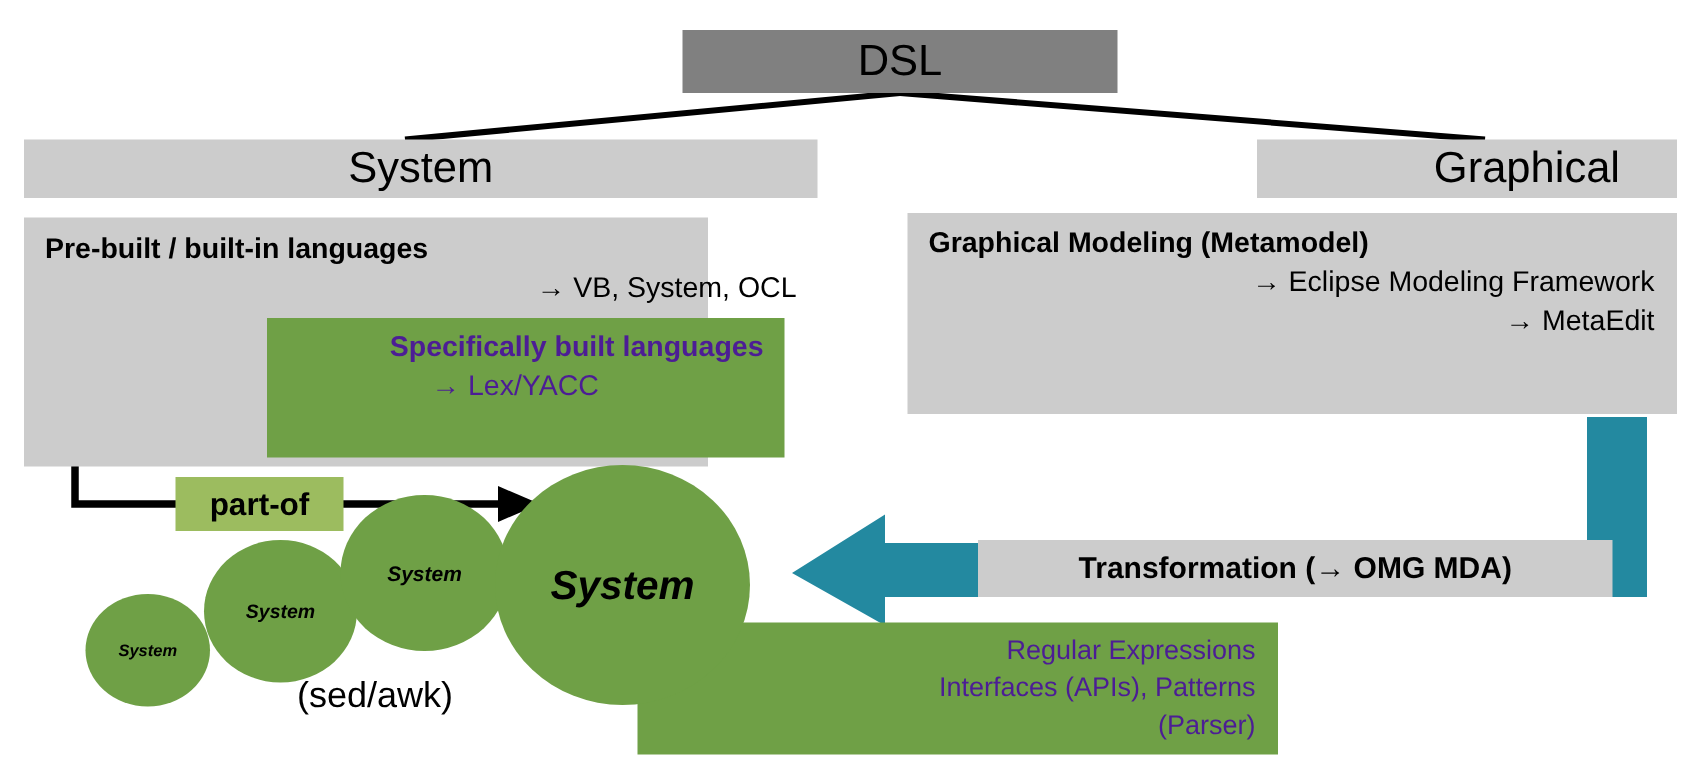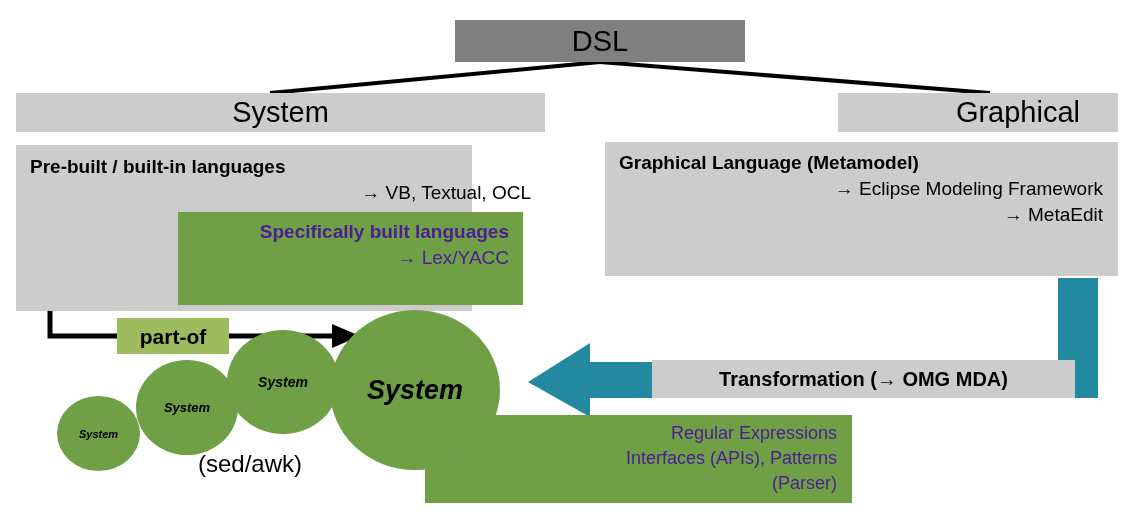--- a/index.html
+++ b/index.html
@@ -70,21 +70,21 @@
   .bold { font-weight: bold; }
 
   
   .tx-l1 { left: 14px; top: 11px; }
   .tx-l2 { left: 0; top: 37px; width: 515px; text-align: right; }
 
   .greenbox-spec {
     left: 178px; top: 212px; width: 345px; height: 93px;
   }
   .gs-l1 { left: 0; top: 9px; width: 331px; text-align: right; }
-  .gs-l2 { left: 0; top: 35px; width: 331px; text-align: right; }
+  .gs-l2 { left: 0; top: 35px; width: 331px; text-align: center; }
 
   
   .gr-l1 { left: 14px; top: 10px; }
   .gr-l2 { left: 0; top: 36px; width: 498px; text-align: right; }
   .gr-l3 { left: 0; top: 62px; width: 498px; text-align: right; }
 
   
   .teal-vert {
     left: 1058px; top: 278px; width: 40px; height: 120px;
     background: #2389a0;
@@ -165,30 +165,30 @@
 
   <div class="abs box-grey hdr hdr-textual">
     <span>System</span>
   </div>
   <div class="abs box-grey hdr hdr-graphical">
     <span>Graphical</span>
   </div>
 
   <div class="abs box-grey panel-textual">
     <div class="panel-line bold tx-l1">Pre-built / built-in languages</div>
-    <div class="panel-line tx-l2">→ VB, Textual, OCL</div>
+    <div class="panel-line tx-l2">→ VB, System, OCL</div>
   </div>
 
   <div class="abs box-green greenbox-spec">
     <div class="panel-line bold gs-l1">Specifically built languages</div>
     <div class="panel-line gs-l2">→ Lex/YACC</div>
   </div>
 
   <div class="abs box-grey panel-graphical">
-    <div class="panel-line bold gr-l1">Graphical Language (Metamodel)</div>
+    <div class="panel-line bold gr-l1">Graphical Modeling (Metamodel)</div>
     <div class="panel-line gr-l2">→ Eclipse Modeling Framework</div>
     <div class="panel-line gr-l3">→ MetaEdit</div>
   </div>
 
   <div class="abs teal-vert"></div>
 
   <div class="abs box-green green-block">
     <div class="panel-line gb-line gb-l1">Regular Expressions</div>
     <div class="panel-line gb-line gb-l2">Interfaces (APIs), Patterns</div>
     <div class="panel-line gb-line gb-l3">(Parser)</div>

